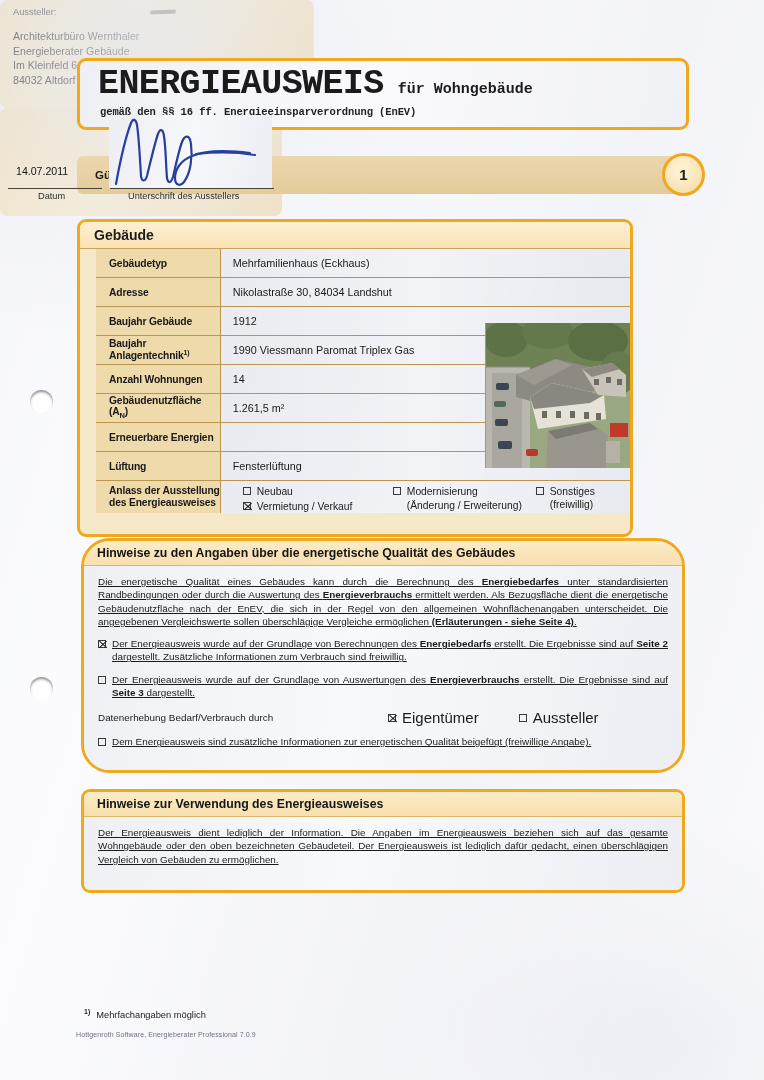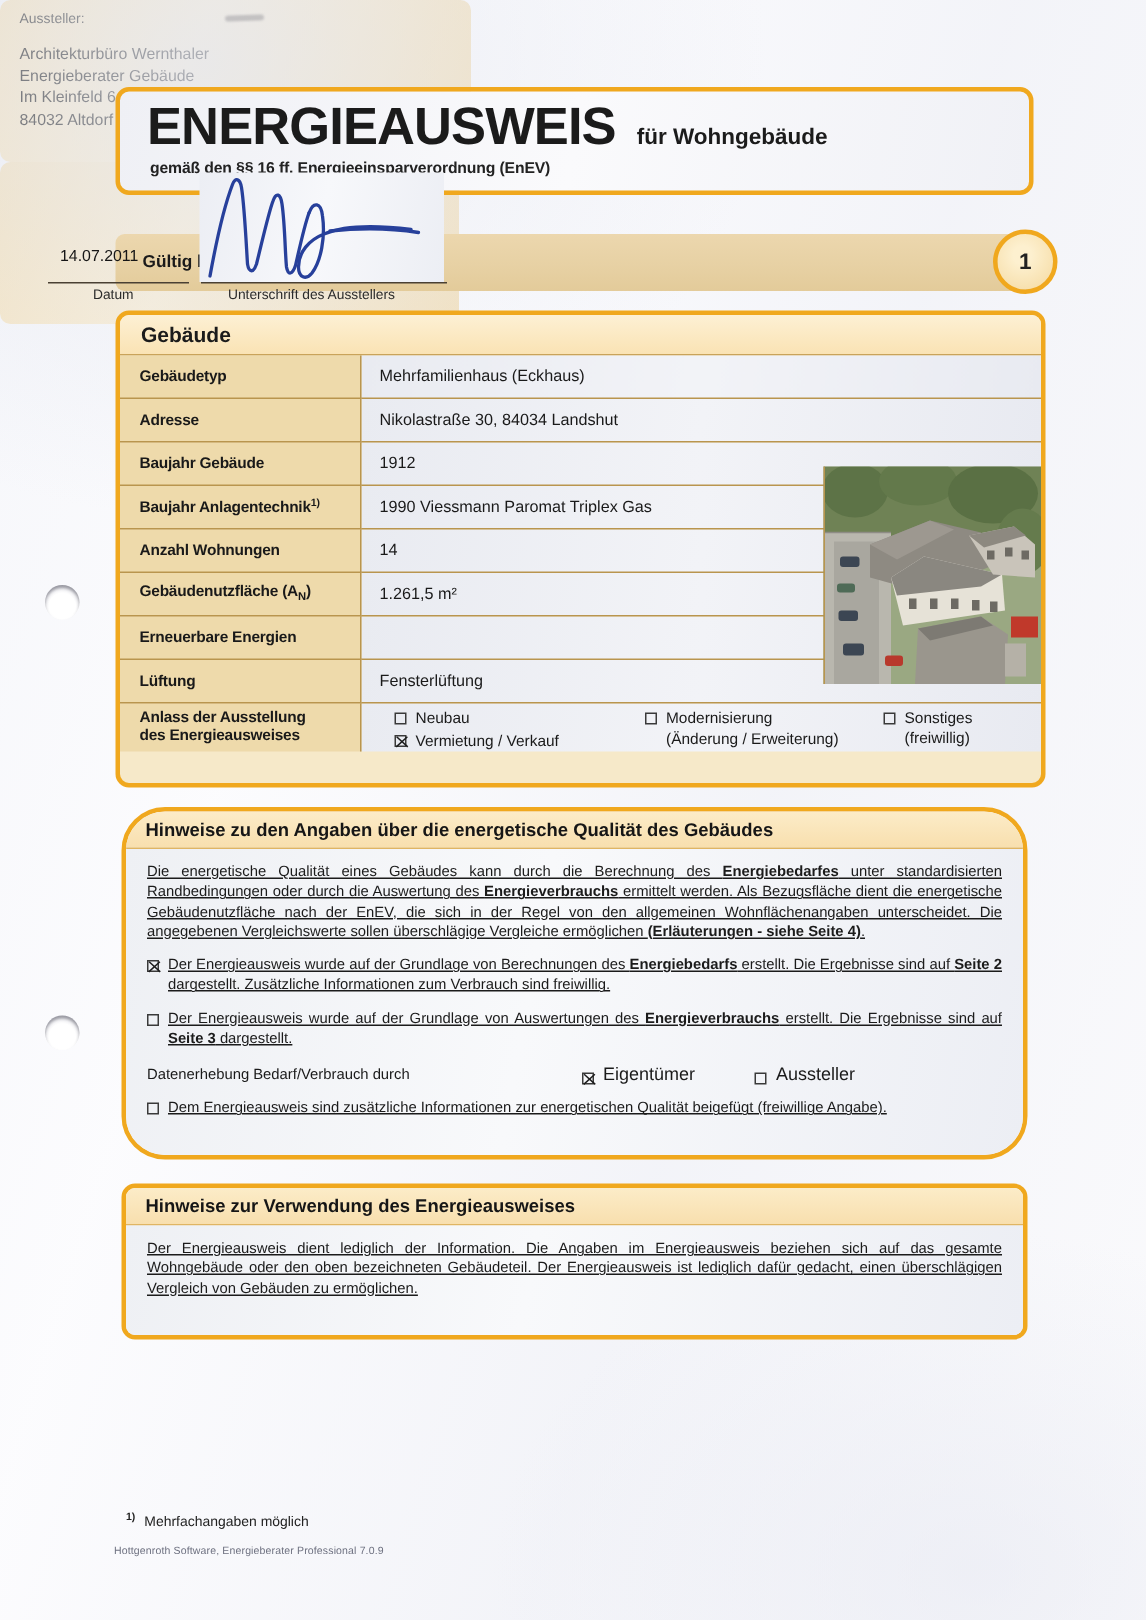--- a/index.html
+++ b/index.html
@@ -61,20 +61,21 @@
     border-radius: 9px;
     box-sizing: border-box;
     background: linear-gradient(100deg, #f4f5f9 0%, #fbfbfd 45%, #f3f4f9 100%);
   }
 
   
   #title-frame {
     left: 77px; top: 58px;
     width: 612px; height: 72px;
     background: linear-gradient(100deg, #eff0f5 0%, #fafafc 50%, #f0f1f6 100%);
+    font-family: Liberation Mono, monospace;
   }
   .title-row {
     display: flex;
     align-items: baseline;
     padding: 6px 0 0 18px;
   }
   #doc-title {
     font-size: 35px;
     font-weight: bold;
     letter-spacing: -0.6px;
@@ -121,40 +122,41 @@
     align-items: center;
     justify-content: center;
     font-size: 15px;
     font-weight: bold;
     color: #222;
     box-sizing: border-box;
   }
 
   
   #building-frame {
-    left: 77px; top: 207px;
-    width: 620px; height: 318px;
+    left: 77px; top: 219px;
+    width: 556px; height: 318px;
     overflow: hidden;
     background: #f6e9c9;
   }
   #building-header {
     height: 27px;
     background: linear-gradient(180deg, #fdf0d4 0%, #fae3b4 100%);
     display: flex;
     align-items: center;
     padding-left: 14px;
     font-size: 14px;
     font-weight: bold;
     color: #1b1b1b;
     border-bottom: 1px solid #c9a35a;
     box-sizing: border-box;
   }
   #building-body {
     position: relative;
     height: 285px;
+    padding-left: 16px;
   }
   .tbl { width: 100%; border-collapse: collapse; }
   .tbl td {
     border-bottom: 1px solid #b9954e;
     padding: 0;
     vertical-align: middle;
   }
   .tbl tr:last-child td { border-bottom: none; }
   td.lbl {
     width: 147px;
@@ -272,21 +274,21 @@
   .para-cb .cbx { margin-top: 3px; }
   .para-cb .ptxt { flex: 1; }
 
   #datenerhebung-row {
     display: flex;
     align-items: center;
     margin-top: 10px;
     font-size: 9.9px;
   }
   #datenerhebung-label { width: 290px; }
-  .de-opt { display: flex; align-items: flex-end; margin-right: 40px; font-size: 12px; }
+  .de-opt { display: flex; align-items: center; margin-right: 40px; font-size: 15px; }
   .de-opt .cbx { margin-top: 0; }
 
   
   #usage-frame {
     left: 81px; top: 789px;
     width: 604px; height: 104px;
     overflow: hidden;
   }
 
   
@@ -296,21 +298,20 @@
     border-radius: 7px;
     background: linear-gradient(112deg, #f4e2bd 0%, #faeed4 40%, #f3e0ba 100%);
     border: none;
   }
   #sign-frame {
     left: 403px; top: 893px;
     width: 282px; height: 108px;
     border-radius: 7px;
     background: linear-gradient(112deg, #f4e2bd 0%, #faeed4 40%, #f3e0ba 100%);
     border: none;
-    padding-left: 24px;
   }
   #issuer-caption {
     font-size: 9.3px;
     color: #2a2a2a;
     padding: 7px 0 0 13px;
   }
   #issuer-lines {
     padding: 12px 0 0 13px;
     font-size: 10.6px;
     line-height: 14.6px;

